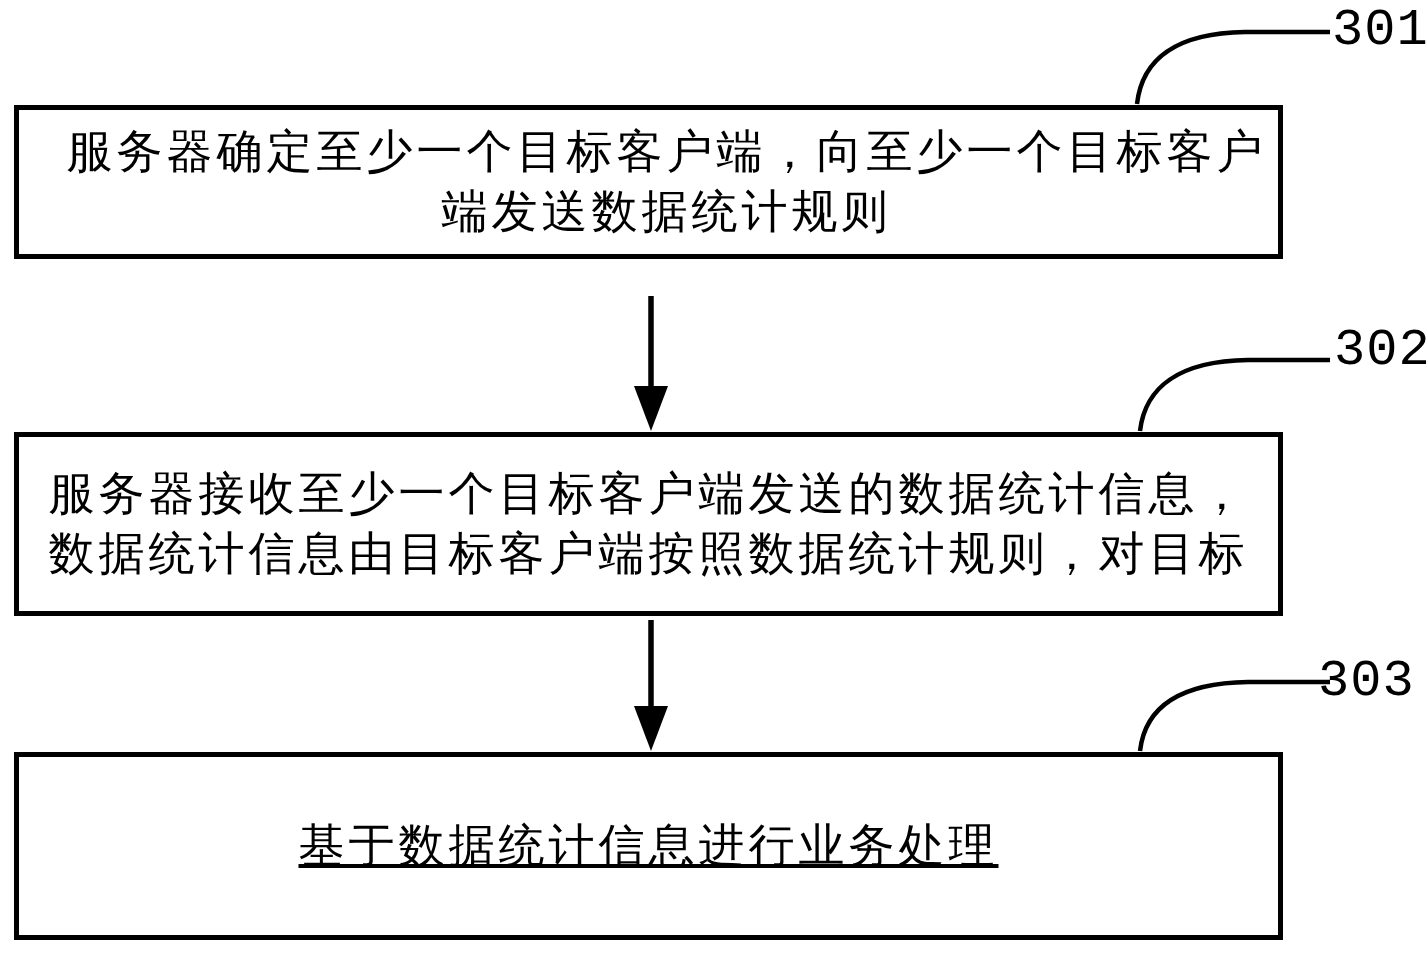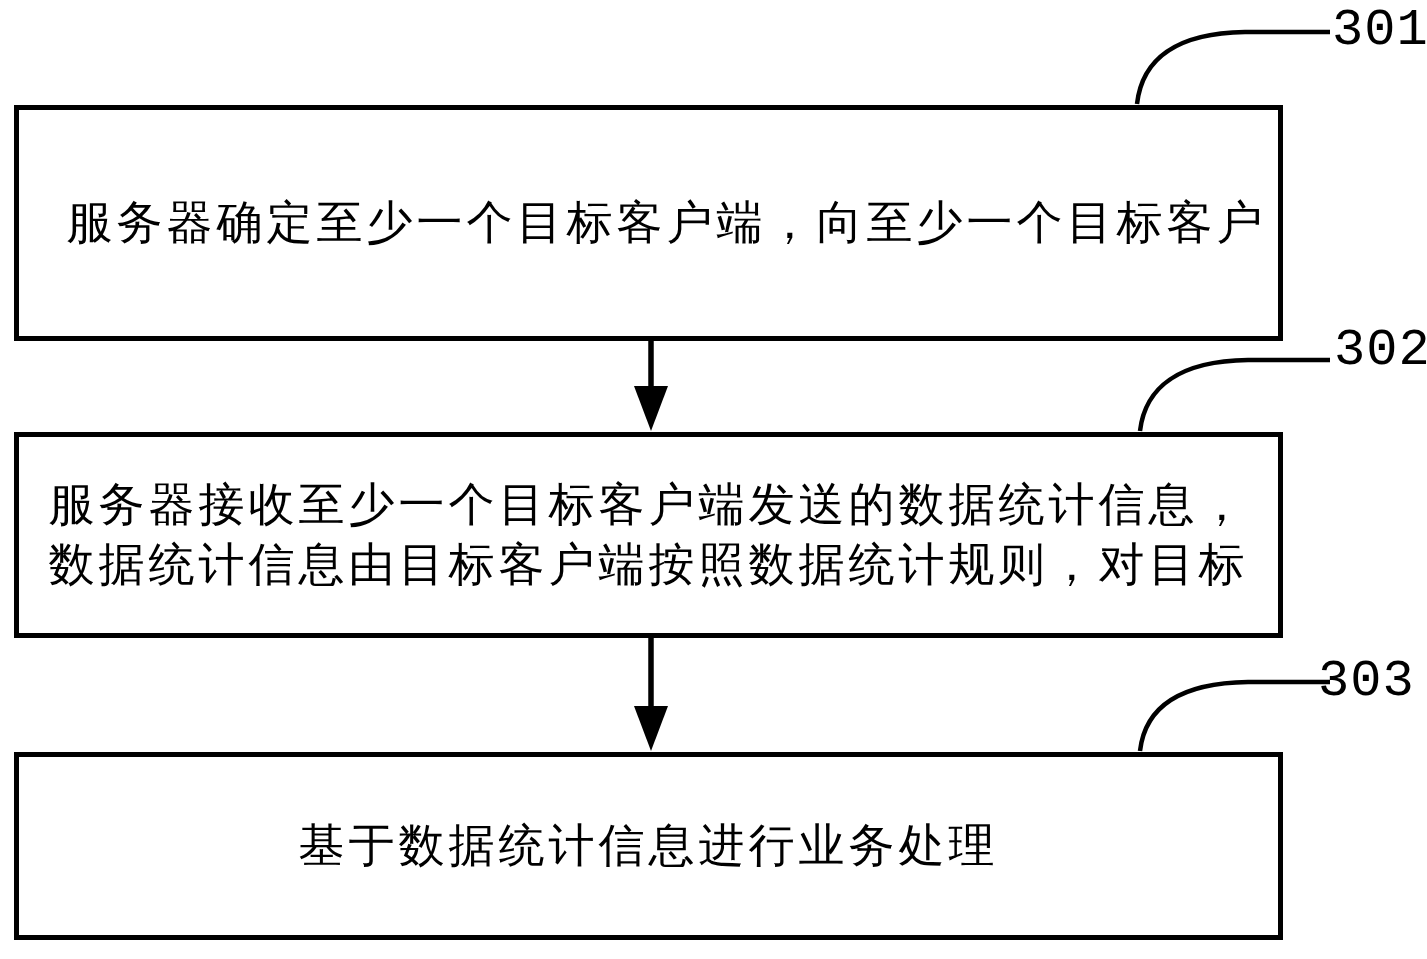--- a/index.html
+++ b/index.html
@@ -29,23 +29,23 @@
     left: 14px;
     width: 1269px;
     box-sizing: border-box;
     border: 5px solid #000000;
     background: #ffffff;
     display: flex;
     flex-direction: column;
     justify-content: center;
     align-items: center;
   }
-  .box1 { top: 105px; height: 236px; padding-left: 36px; }
-  .box2 { top: 432px; height: 206px; }
-  .box3 { top: 752px; height: 188px; }
+  .box1 { top: 105px; height: 154px; padding-left: 36px; }
+  .box2 { top: 432px; height: 184px; }
+  .box3 { top: 752px; height: 188px; text-decoration: underline; }
   .step-line {
     font-family: "Liberation Serif", "DejaVu Serif", serif;
     font-size: 46px;
     line-height: 60px;
     letter-spacing: 4px;
     color: #000000;
     white-space: nowrap;
     text-align: center;
   }
   .ref-label {
@@ -80,20 +80,21 @@
     </g>
 
     <g>
       <line x1="651" y1="620" x2="651" y2="712" stroke="#000000" stroke-width="5.5"></line>
       <polygon points="634,706 668,706 651,751" fill="#000000"></polygon>
     </g>
   </svg>
 
   <div class="step-box box1">
     <div class="step-line">服务器确定至少一个目标客户端，向至少一个目标客户</div>
+    <div class="step-line">端发送数据统计规则</div>
   </div>
 
   <div class="step-box box2">
     <div class="step-line">服务器接收至少一个目标客户端发送的数据统计信息，</div>
     <div class="step-line">数据统计信息由目标客户端按照数据统计规则，对目标</div>
   </div>
 
   <div class="step-box box3">
     <div class="step-line">基于数据统计信息进行业务处理</div>
   </div>

